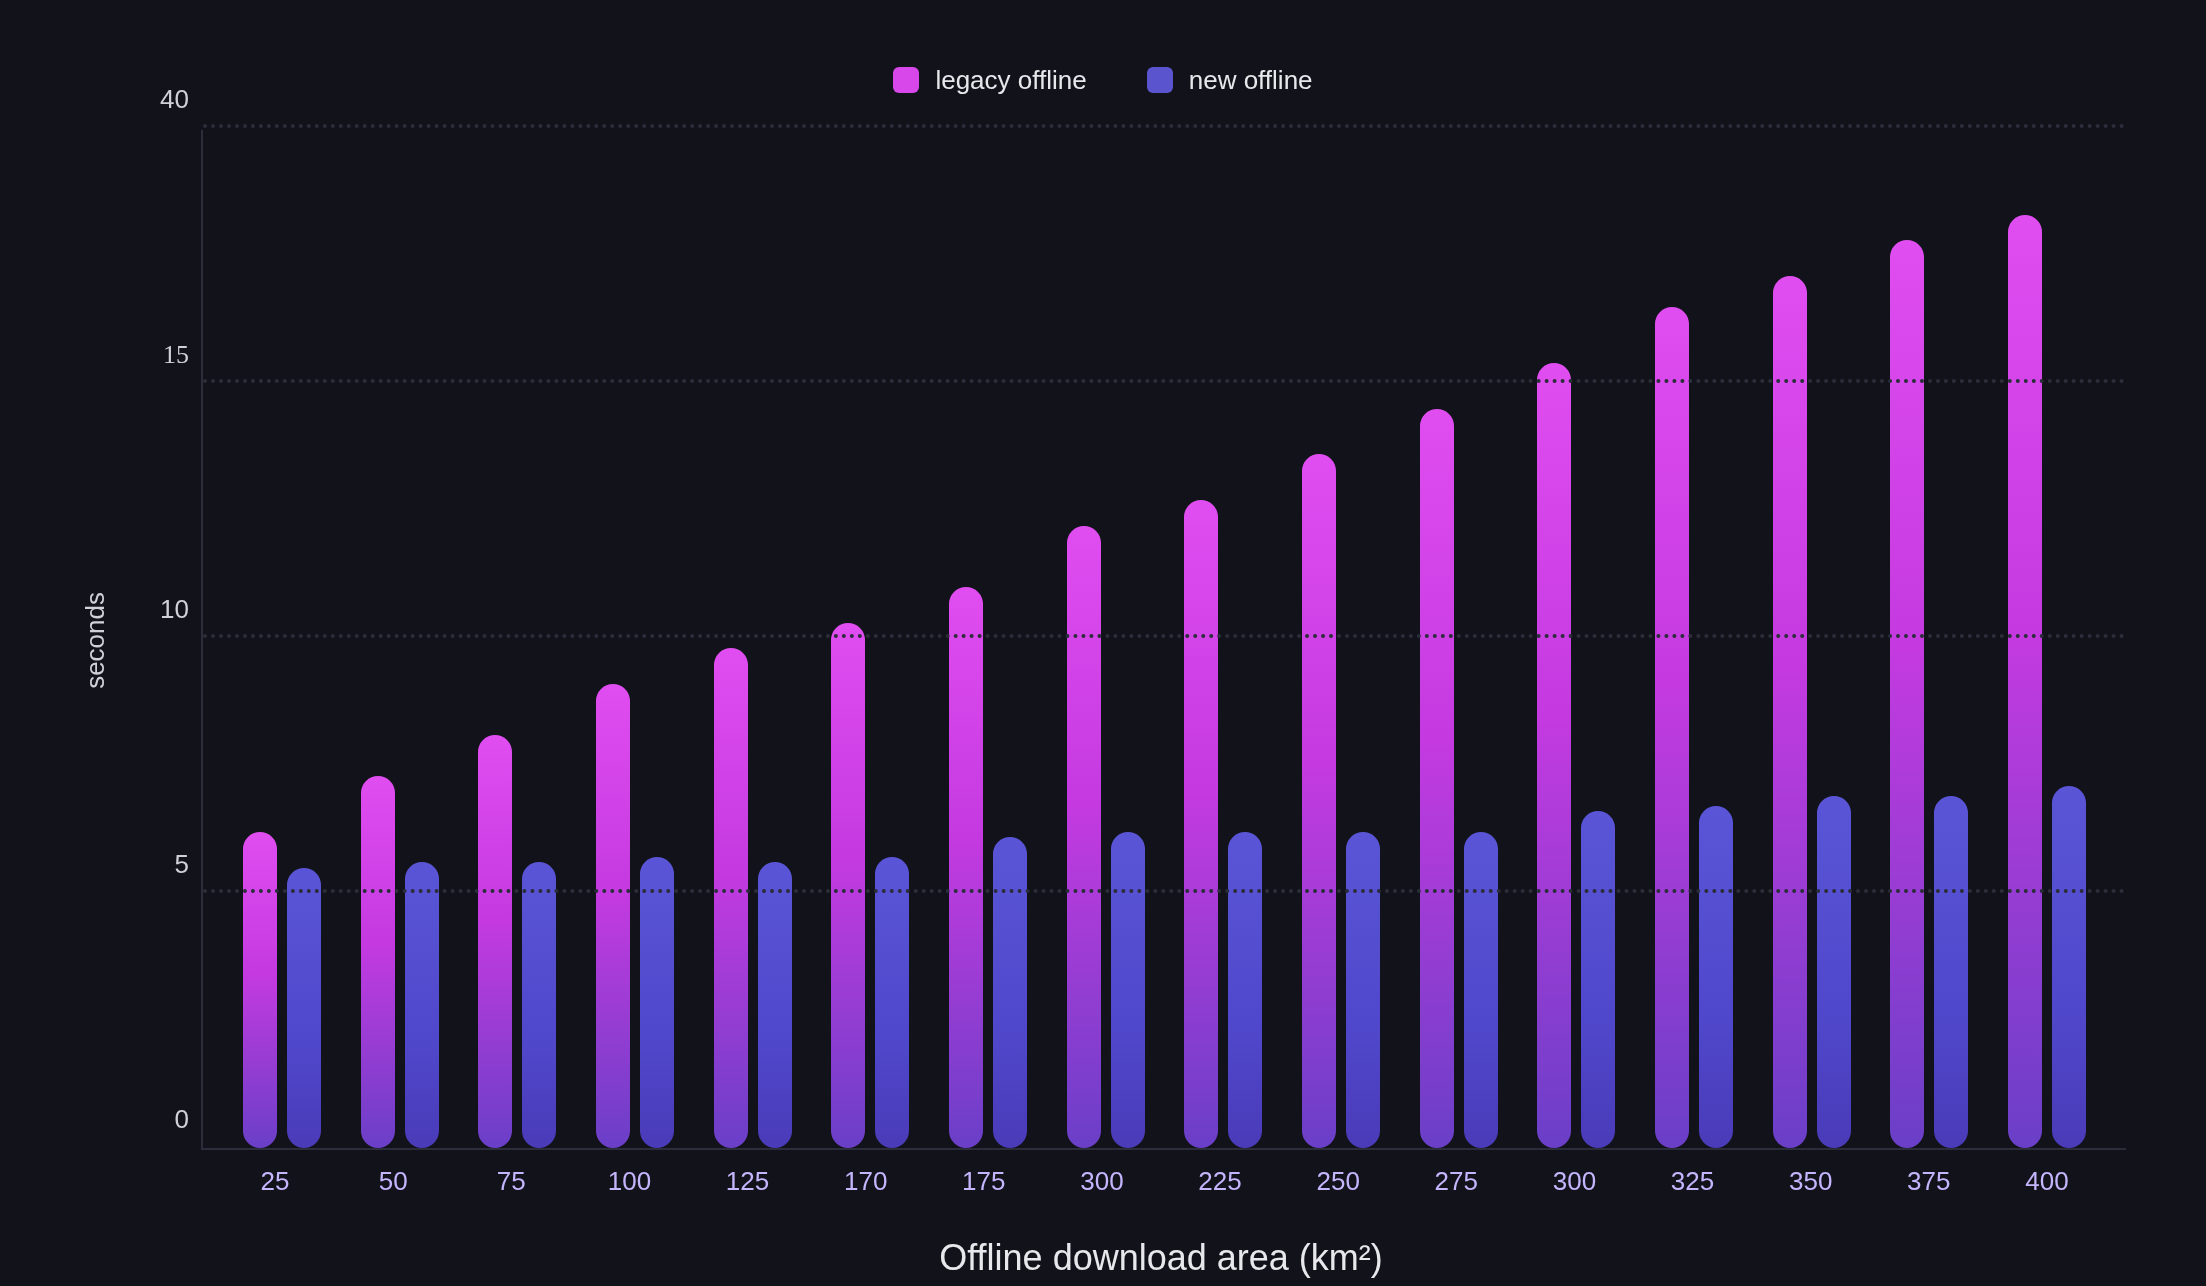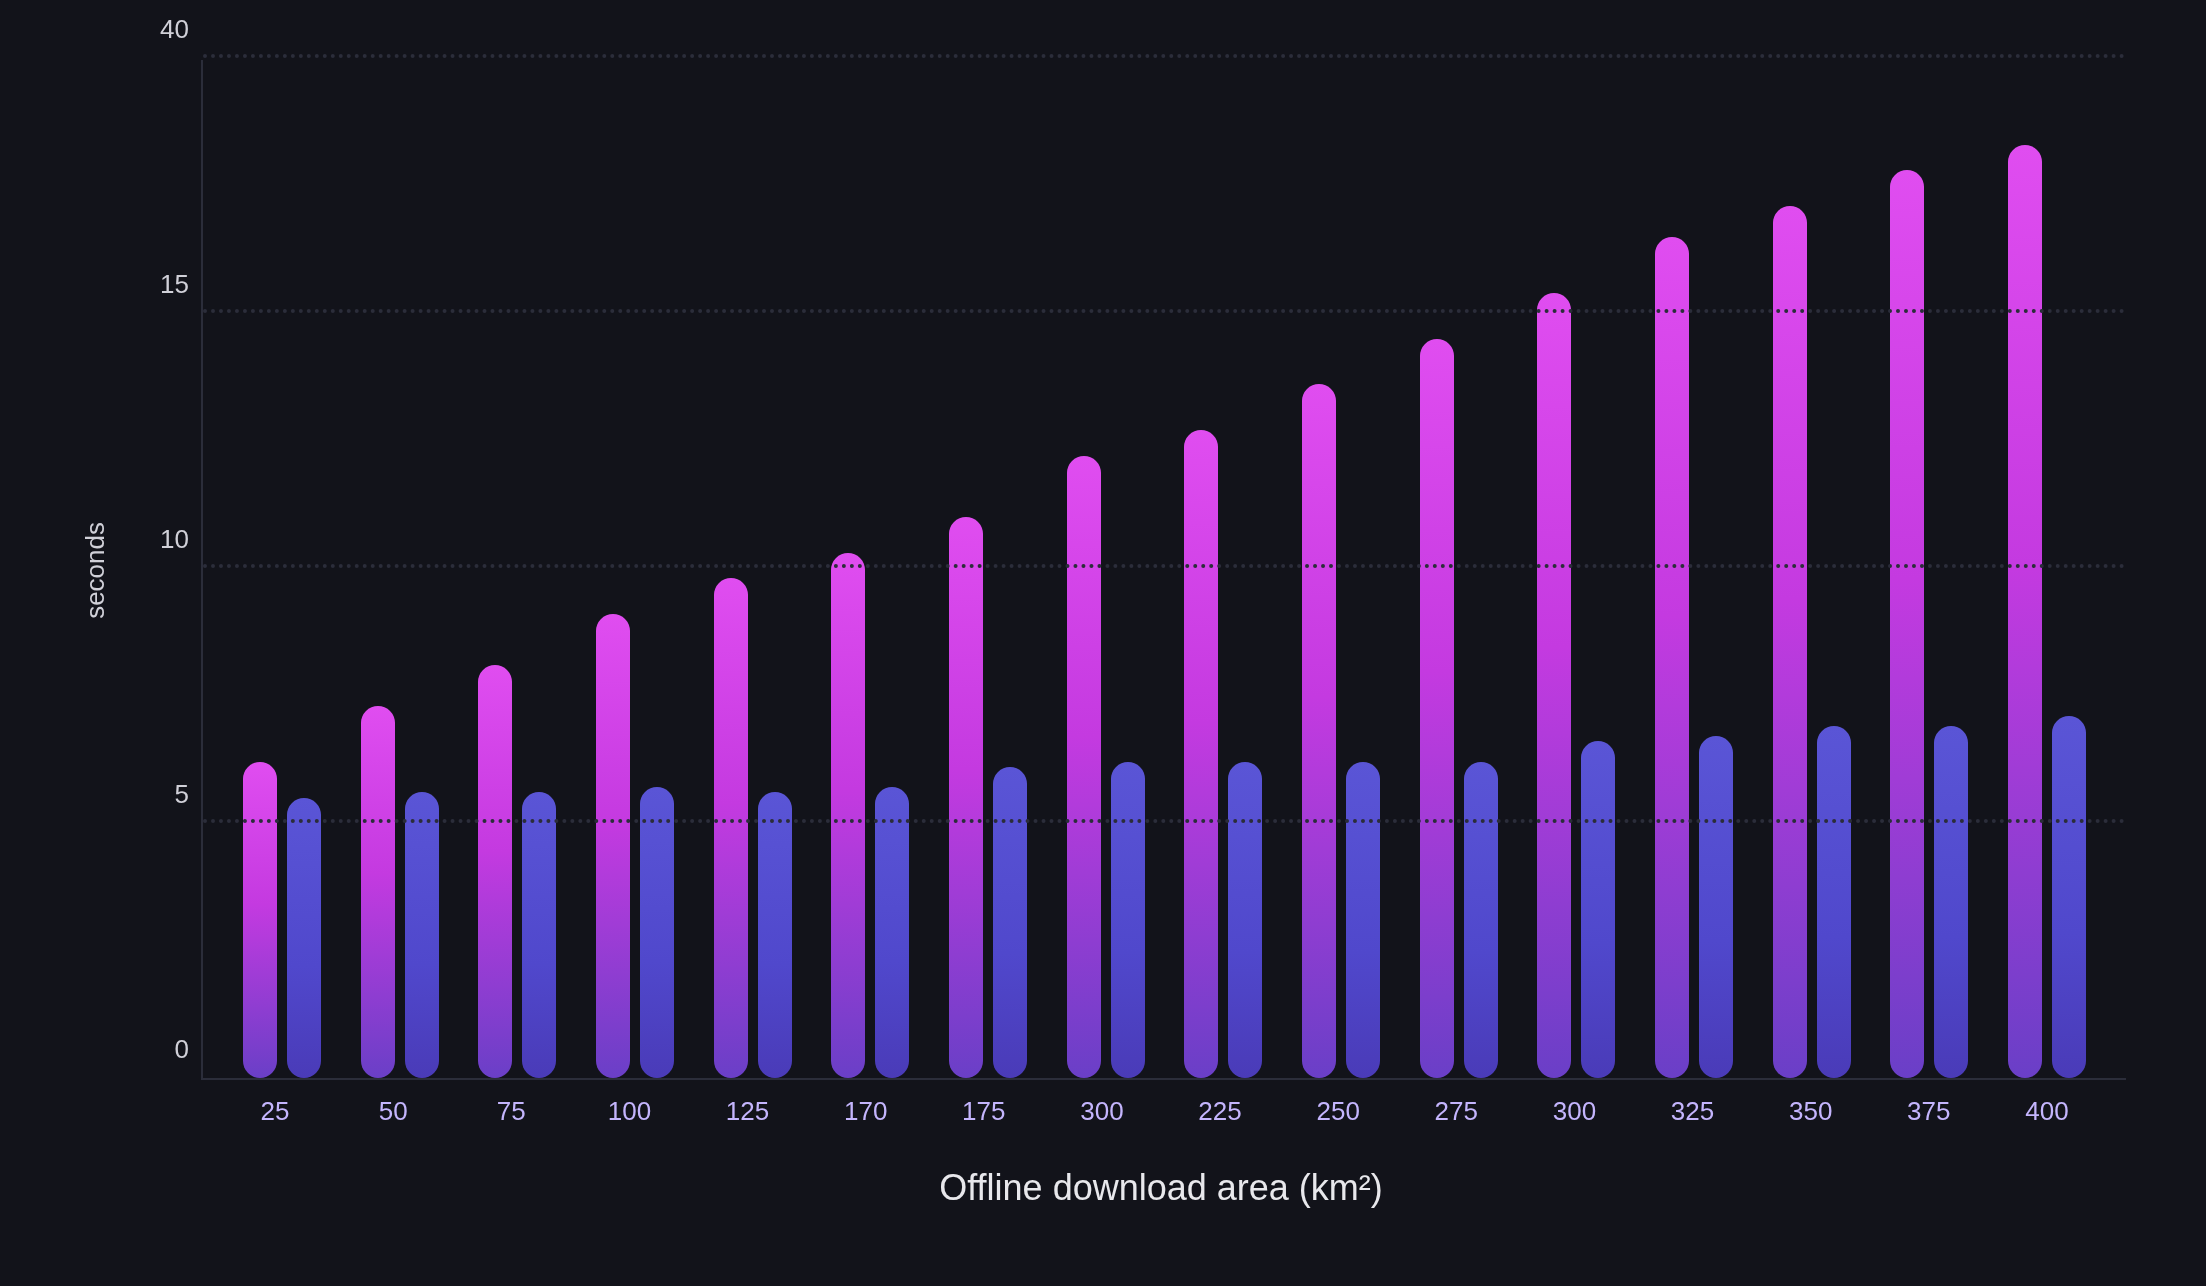--- a/index.html
+++ b/index.html
@@ -123,28 +123,38 @@
     color: #e8e8ec;
     margin-top: 40px;
     margin-left: 116px;
   }
 </style>
 </head>
 <body>
 
 <div class="chart-wrap">
 
+  <div class="legend">
+    <div class="legend-item">
+      <span class="legend-swatch swatch-legacy"></span>
+      <span>legacy offline</span>
+    </div>
+    <div class="legend-item">
+      <span class="legend-swatch swatch-new"></span>
+      <span>new offline</span>
+    </div>
+  </div>
 
   <div class="plot">
     <div class="yaxis-label">seconds</div>
     <div class="yaxis" id="yaxis">
         <div class="y-tick-label" style="bottom: 0px;">0</div>
         <div class="y-tick-label" style="bottom: 255px;">5</div>
         <div class="y-tick-label" style="bottom: 510px;">10</div>
-        <div class="y-tick-label" style="bottom: 765px;">15</div>
+        <div class="y-tick-label" style="bottom: 765px; font-family: Liberation Serif, serif;">15</div>
         <div class="y-tick-label" style="bottom: 1020px;">40</div>
       </div>
     <div class="plot-area" id="plot-area">
       <div class="bars" id="bars">
           <div class="bar-group">
             <div class="bar bar-legacy" title="legacy offline: 6.2" style="height: 316.2px;"></div>
             <div class="bar bar-new" title="new offline: 5.5" style="height: 280.5px;"></div>
           </div>
           <div class="bar-group">
             <div class="bar bar-legacy" title="legacy offline: 7.3" style="height: 372.3px;"></div>

